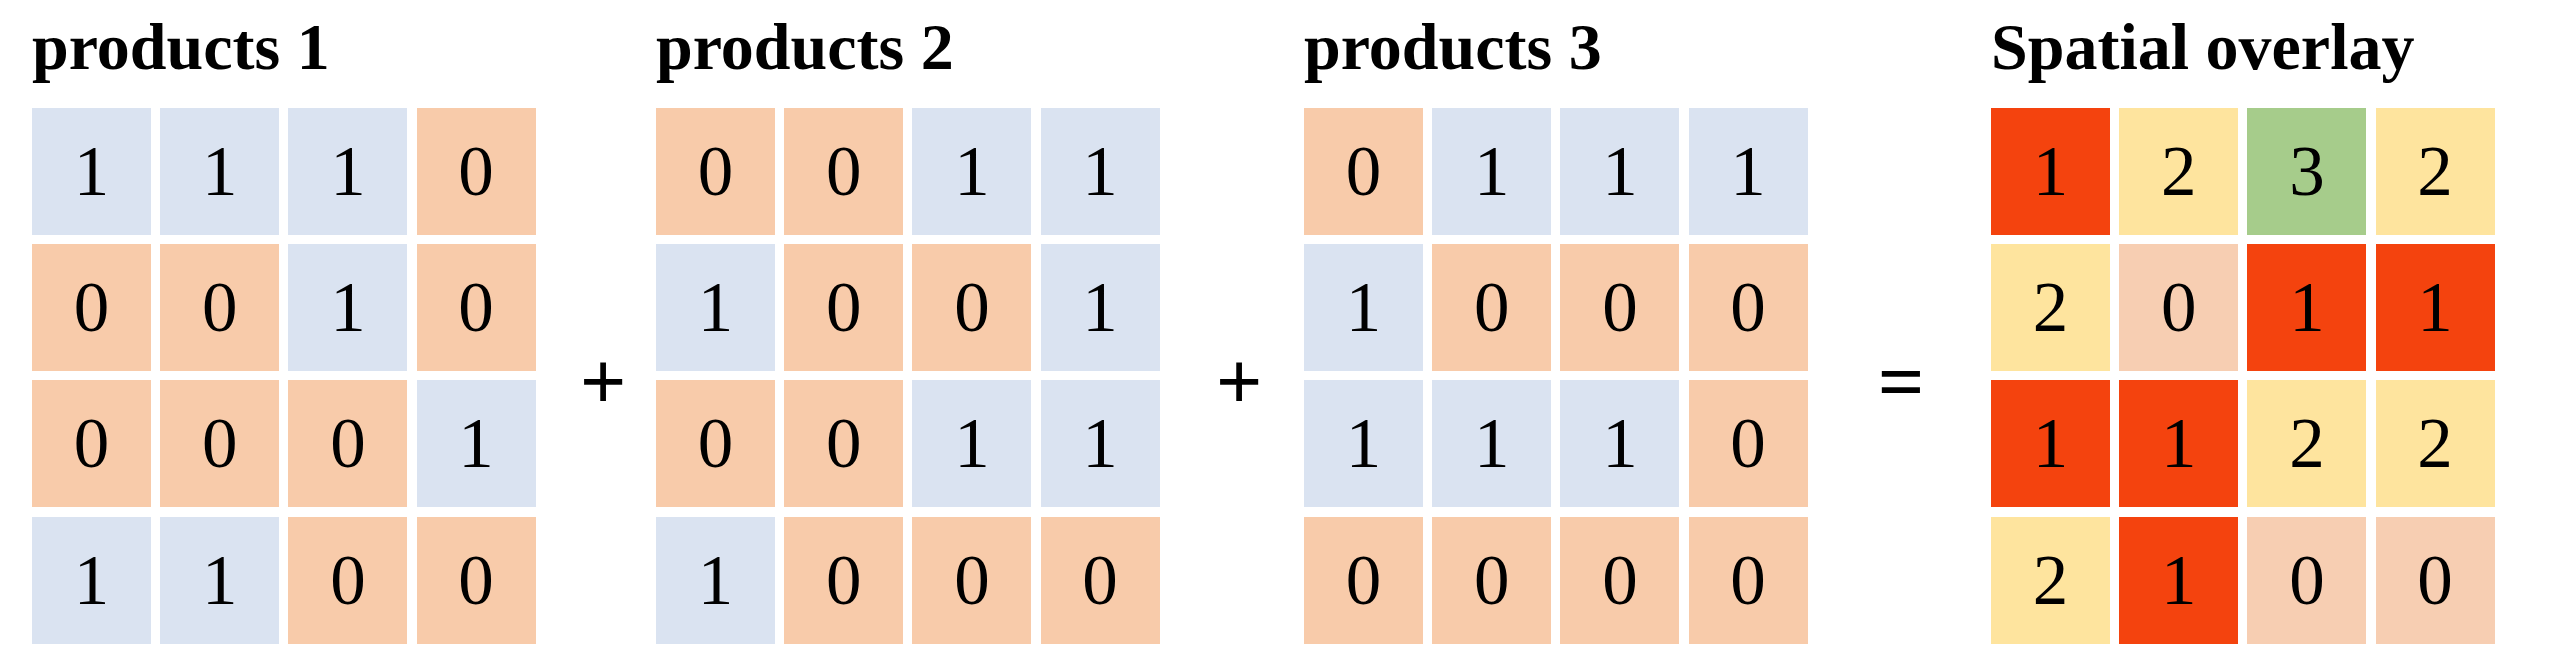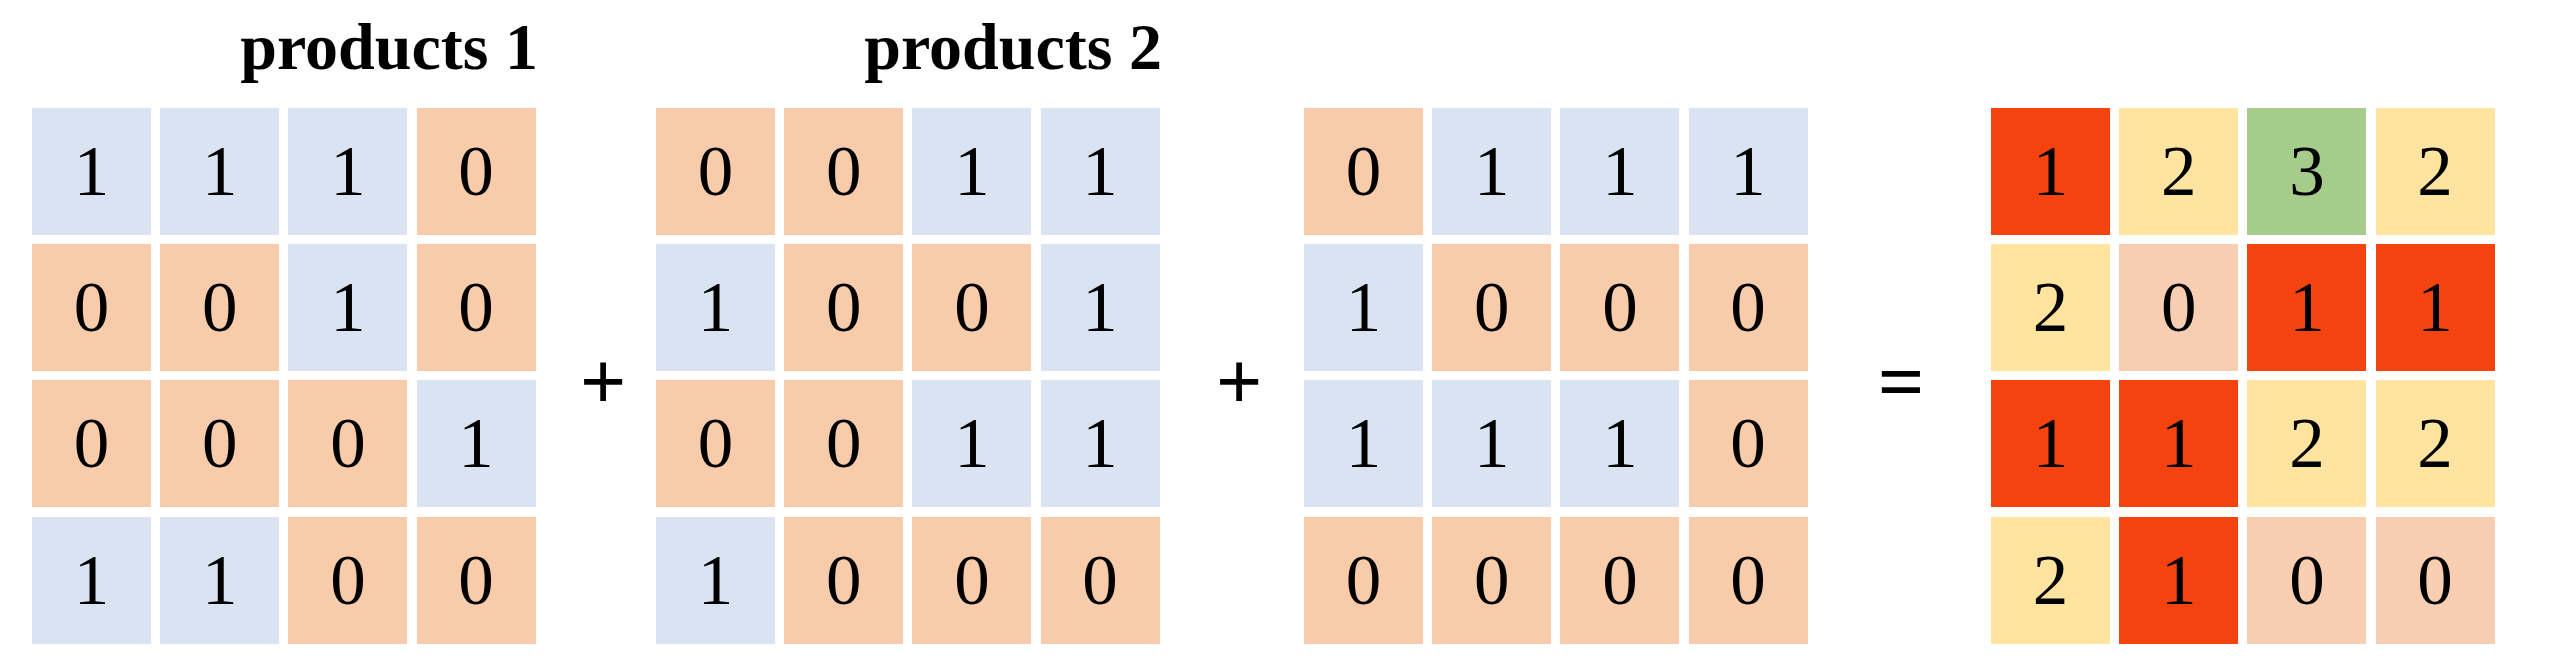--- a/index.html
+++ b/index.html
@@ -25,21 +25,21 @@
     top: 0;
     width: 506px;
     height: 671px;
   }
   .title {
     position: absolute;
     top: 6.2px;
     left: 0;
     width: 100%;
     margin: 0;
-    text-align: right;
+    text-align: left;
     font-size: 66px;
     font-weight: 700;
     line-height: 1.25;
     white-space: nowrap;
   }
   .grid {
     position: absolute;
     top: 108px;
     left: 0;
     display: grid;
@@ -117,20 +117,21 @@
         <div class="cell b1">1</div>
         <div class="cell b0">0</div>
         <div class="cell b0">0</div>
         <div class="cell b0">0</div>
       </div>
   </section>
 
   <div class="op" style="left:1239px">+</div>
 
   <section class="block" style="left:1304px">
+    <h2 class="title">products 3</h2>
     <div class="grid">
         <div class="cell b0">0</div>
         <div class="cell b1">1</div>
         <div class="cell b1">1</div>
         <div class="cell b1">1</div>
         <div class="cell b1">1</div>
         <div class="cell b0">0</div>
         <div class="cell b0">0</div>
         <div class="cell b0">0</div>
         <div class="cell b1">1</div>
@@ -140,20 +141,21 @@
         <div class="cell b0">0</div>
         <div class="cell b0">0</div>
         <div class="cell b0">0</div>
         <div class="cell b0">0</div>
       </div>
   </section>
 
   <div class="op" style="left:1901px">=</div>
 
   <section class="block" style="left:1991px">
+    <h2 class="title">Spatial overlay</h2>
     <div class="grid">
         <div class="cell o1">1</div>
         <div class="cell o2">2</div>
         <div class="cell o3">3</div>
         <div class="cell o2">2</div>
         <div class="cell o2">2</div>
         <div class="cell o0">0</div>
         <div class="cell o1">1</div>
         <div class="cell o1">1</div>
         <div class="cell o1">1</div>

